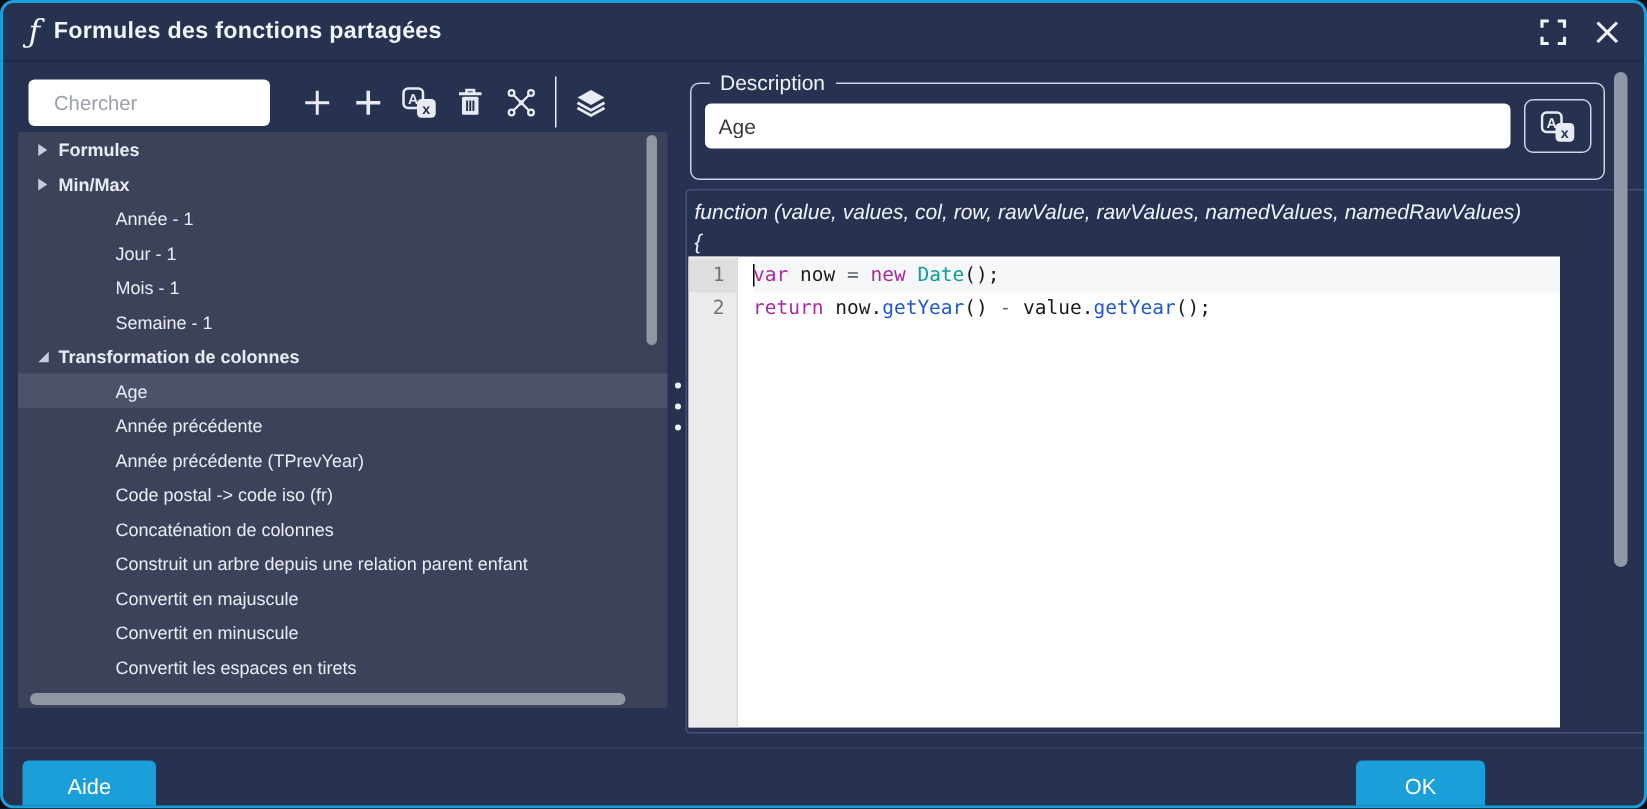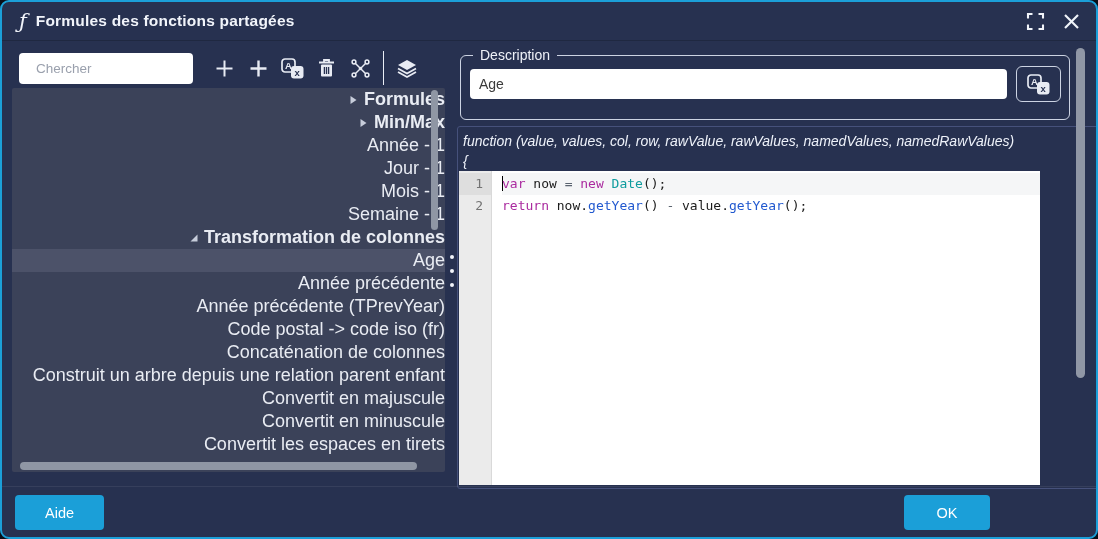--- a/index.html
+++ b/index.html
@@ -10,29 +10,29 @@
 
   
   .titlebar{position:absolute;left:0;top:0;right:0;height:39px;display:flex;align-items:center;padding:0 14px;border-bottom:1px solid rgba(0,0,0,0.18);}
   .fx-icon{font-family:"DejaVu Serif",serif;font-style:italic;font-size:21px;color:#f1f4fa;margin:0 9px 0 3px;line-height:1;}
   .title{font-size:15.5px;font-weight:bold;color:#f1f4fa;letter-spacing:.2px;}
   .titlebar-right{margin-left:auto;display:flex;align-items:center;gap:14px;}
   .tb-btn{width:22px;height:22px;display:flex;align-items:center;justify-content:center;cursor:pointer;}
 
   
   .toolbar{position:absolute;left:17px;top:49px;right:16px;height:34px;display:flex;align-items:center;}
-  .search-box{width:174px;height:31px;background:#fff;border-radius:4px;display:flex;align-items:center;padding:0 8px;}
+  .search-box{width:161px;height:31px;background:#fff;border-radius:4px;display:flex;align-items:center;padding:0 8px;}
   .search-box input{border:none;outline:none;flex:1;font-size:13.5px;color:#333;margin-left:7px;font-family:"Liberation Sans",sans-serif;background:transparent;}
   .search-box input::placeholder{color:#9aa0ad;}
   .tool-icon{width:34px;height:31px;display:flex;align-items:center;justify-content:center;cursor:pointer;}
   .tool-sep{width:1px;height:34px;background:#e9edf5;margin:0 6px;}
 
   
   .tree{position:absolute;left:10px;top:86px;width:433px;height:384px;background:var(--tree-bg);border-radius:2px;overflow:hidden;}
-  .tree-row{height:23px;display:flex;align-items:center;font-size:18px;color:#e9ecf3;white-space:nowrap;cursor:pointer;justify-content:flex-end;}
+  .tree-row{height:23px;display:flex;align-items:center;font-size:12px;color:#e9ecf3;white-space:nowrap;cursor:pointer;}
   .tree-row.cat{font-weight:bold;}
   .tree-row.selected{background:var(--tree-selected-bg);}
   .tree-caret{width:10px;margin-left:12px;display:flex;align-items:center;}
   .tree-row .lbl-cat{margin-left:5px;}
   .tree-row .lbl-item{margin-left:43px;}
   .vscroll{position:absolute;width:7px;border-radius:4px;background:#8f96a4;}
   .hscroll{position:absolute;height:8px;border-radius:4px;background:#8f96a4;}
   .splitter{position:absolute;left:446px;top:253px;width:8px;height:32px;display:flex;flex-direction:column;align-items:center;justify-content:space-between;cursor:col-resize;}
   .splitter i{width:4px;height:4px;border-radius:50%;background:#f1f4fa;}
 
@@ -56,21 +56,21 @@
   .cursor{display:inline-block;width:1px;height:15px;background:#000;vertical-align:text-bottom;margin-right:-1px;}
   .tok-keyword{color:var(--code-keyword);}
   .tok-type{color:var(--code-type);}
   .tok-property{color:var(--code-property);}
   .tok-operator{color:var(--code-operator);}
   .tok-plain{color:var(--code-plain);}
   .expand-btn{position:absolute;right:2px;top:253px;width:28px;height:26px;display:flex;align-items:center;justify-content:center;cursor:pointer;}
   .panel-vscroll{position:absolute;left:1074px;top:46px;width:9px;height:330px;border-radius:5px;background:#9097a6;}
 
   
-  .footer{position:absolute;left:0;right:0;bottom:0;height:51px;border-top:1px solid rgba(255,255,255,0.07);padding-left:40px;}
+  .footer{position:absolute;left:0;right:0;bottom:0;height:39px;border-top:1px solid rgba(255,255,255,0.07);padding-left:40px;}
   .btn{position:absolute;top:8px;height:35px;border-radius:4px;font-size:14.5px;font-family:"Liberation Sans",sans-serif;cursor:pointer;display:flex;align-items:center;justify-content:center;border:none;color:#fff;}
   .btn-primary{background:var(--accent);}
   .btn-outline{background:transparent;border:1px solid #d4dae6;border-radius:5px;margin-top:48px;}
   .btn-help{left:13px;width:89px;}
   .btn-ok{left:902px;width:86px;}
   .btn-cancel{left:995px;width:90px;}
 </style>
 </head>
 <body>
 

